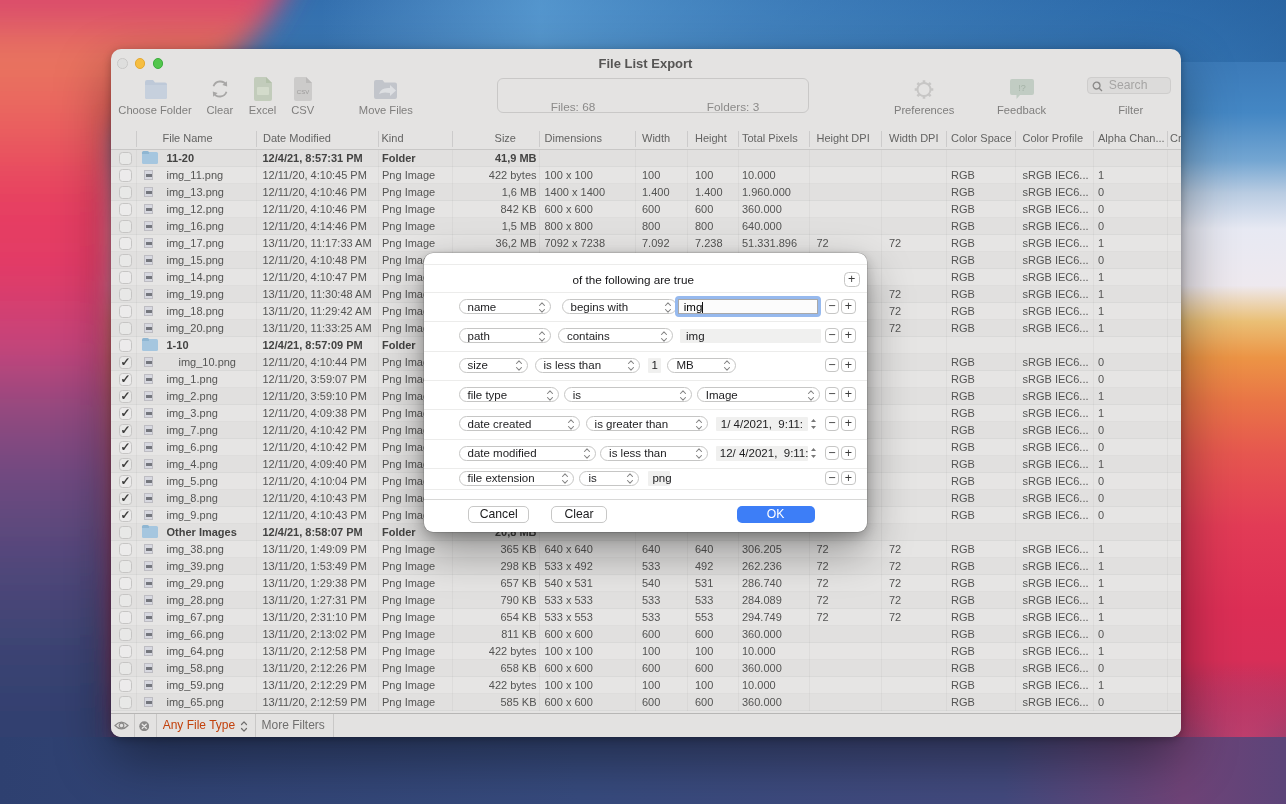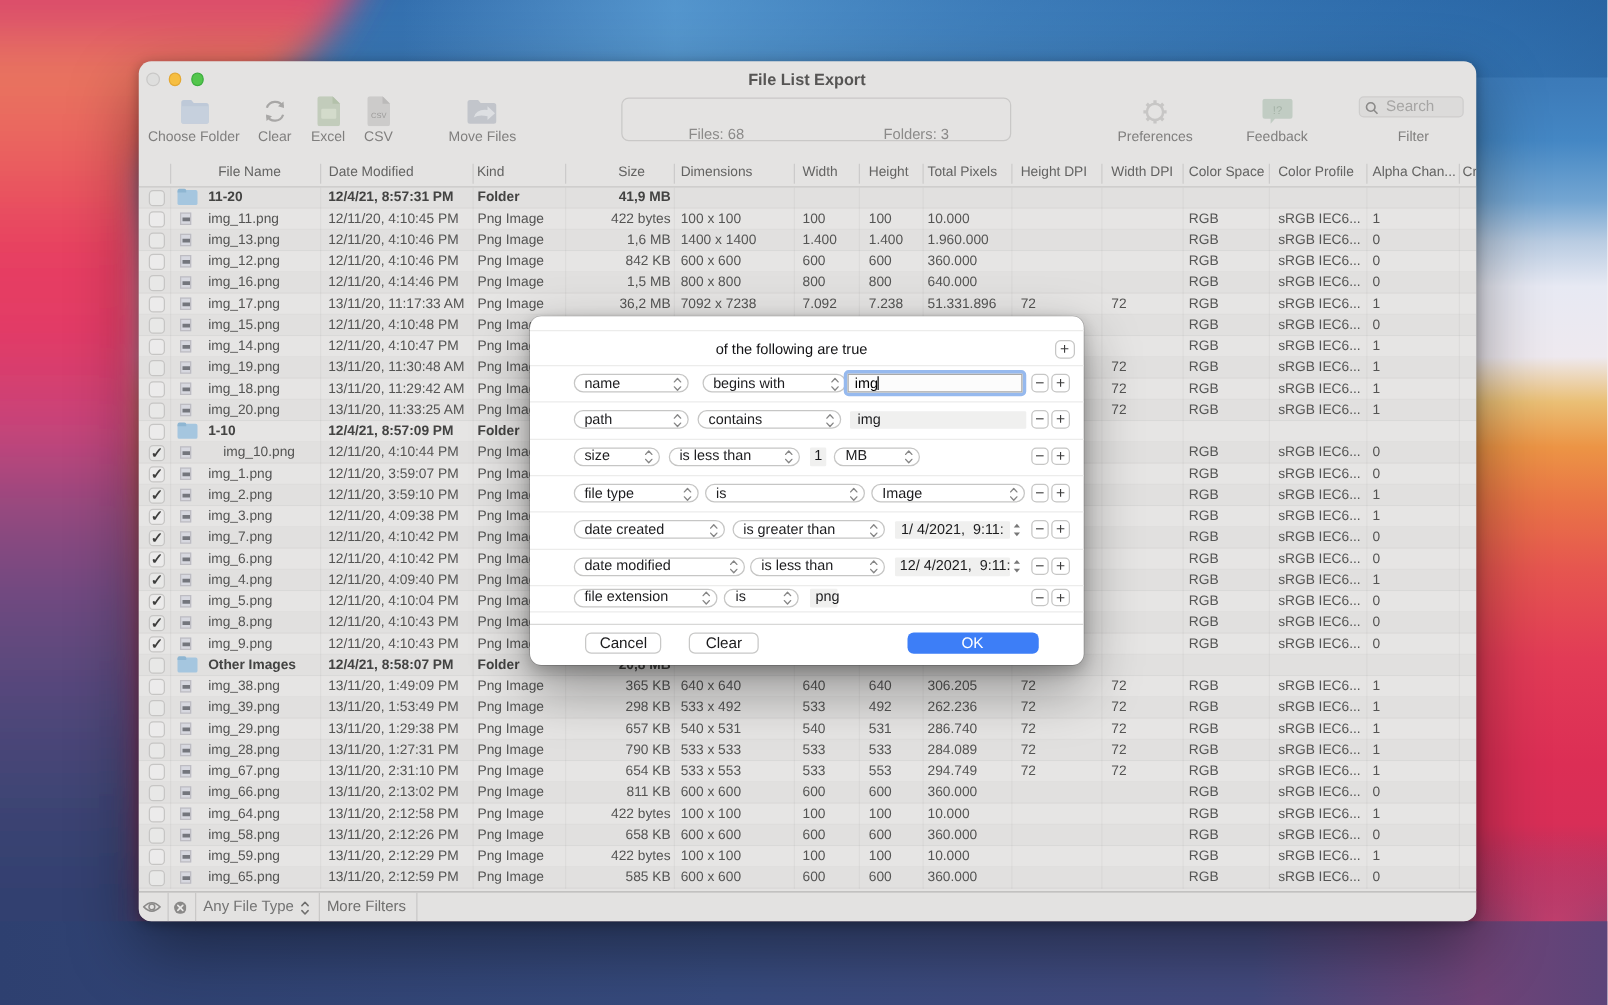--- a/index.html
+++ b/index.html
@@ -818,21 +818,21 @@
         <i class="vsep" style="left:627px"></i>
         <i class="vsep" style="left:698px"></i>
         <i class="vsep" style="left:770.5px"></i>
         <i class="vsep" style="left:835.5px"></i>
         <i class="vsep" style="left:904.5px"></i>
         <i class="vsep" style="left:982.5px"></i>
         <i class="vsep" style="left:1056px"></i>
  </div>
 
  <div id="thead">
-  <span style="left:64px">File Name</span>
+  <span style="left:52px">File Name</span>
   <span style="left:152.5px">Date Modified</span>
   <span style="left:271px">Kind</span>
   <span style="left:355.5px;width:50px;text-align:right">Size</span>
   <span style="left:434px">Dimensions</span>
   <span style="left:531.5px">Width</span>
   <span style="left:584.5px">Height</span>
   <span style="left:631.5px">Total Pixels</span>
   <span style="left:706px">Height DPI</span>
   <span style="left:778.5px">Width DPI</span>
   <span style="left:840.5px">Color Space</span>
@@ -859,21 +859,21 @@
   <svg style="position:absolute;left:3.5px;top:5.5px" width="15" height="13" viewBox="0 0 15 13">
    <path d="M1 6.5 Q7.5 -0.3 14 6.5 Q7.5 13.3 1 6.5 Z" fill="none" stroke="#8a8988" stroke-width="1.2"></path>
    <circle cx="7.5" cy="6.5" r="2.3" fill="none" stroke="#8a8988" stroke-width="1.2"></circle>
   </svg>
   <i class="fsep" style="left:23px"></i>
   <svg style="position:absolute;left:28px;top:7px" width="10.5" height="10.5" viewBox="0 0 11 11">
    <circle cx="5.5" cy="5.5" r="5.2" fill="#8a8988"></circle>
    <path d="M3.4 3.4 L7.6 7.6 M7.6 3.4 L3.4 7.6" stroke="#e9e8e7" stroke-width="1.4" stroke-linecap="round"></path>
   </svg>
   <i class="fsep" style="left:45.5px"></i>
-  <span style="left:52.2px;color:#737373">Any File Type</span>
+  <span style="left:52.2px;color:#c2410c">Any File Type</span>
   <svg style="position:absolute;left:129px;top:6px" width="8" height="13" viewBox="0 0 8 13">
    <path d="M1.5 4.5 L4 1.8 L6.5 4.5 M1.5 8.5 L4 11.2 L6.5 8.5" fill="none" stroke="#6f6e6d" stroke-width="1.2" stroke-linecap="round" stroke-linejoin="round"></path>
   </svg>
   <i class="fsep" style="left:144px"></i>
   <span style="left:151px;color:#6f6e6d">More Filters</span>
   <i class="fsep" style="left:222.5px"></i>
  </div>
 </div>
 
 <div id="dlg">
@@ -1029,15 +1029,15 @@
           <svg class="chv" width="8" height="13" viewBox="0 0 8 13">
             <path d="M1.5 4.5 L4 1.8 L6.5 4.5 M1.5 8.5 L4 11.2 L6.5 8.5" fill="none" stroke="#868686" stroke-width="1.1" stroke-linecap="round" stroke-linejoin="round"></path>
           </svg>
         </div>
  <div class="gfld" style="left:224.9px;width:22px;padding-left:4px">png</div>
  <div class="pmb" style="left:401px">−</div>
         <div class="pmb" style="left:417.6px">+</div>
 </div>
  <div class="btn" style="left:44.7px;width:61px">Cancel</div>
  <div class="btn" style="left:127.6px;width:56px">Clear</div>
- <div class="btn" id="okbtn" style="left:302px;width:105px">OK</div>
+ <div class="btn" id="okbtn" style="left:313px;width:78px">OK</div>
 </div>
 </div>
 
 </body></html>

